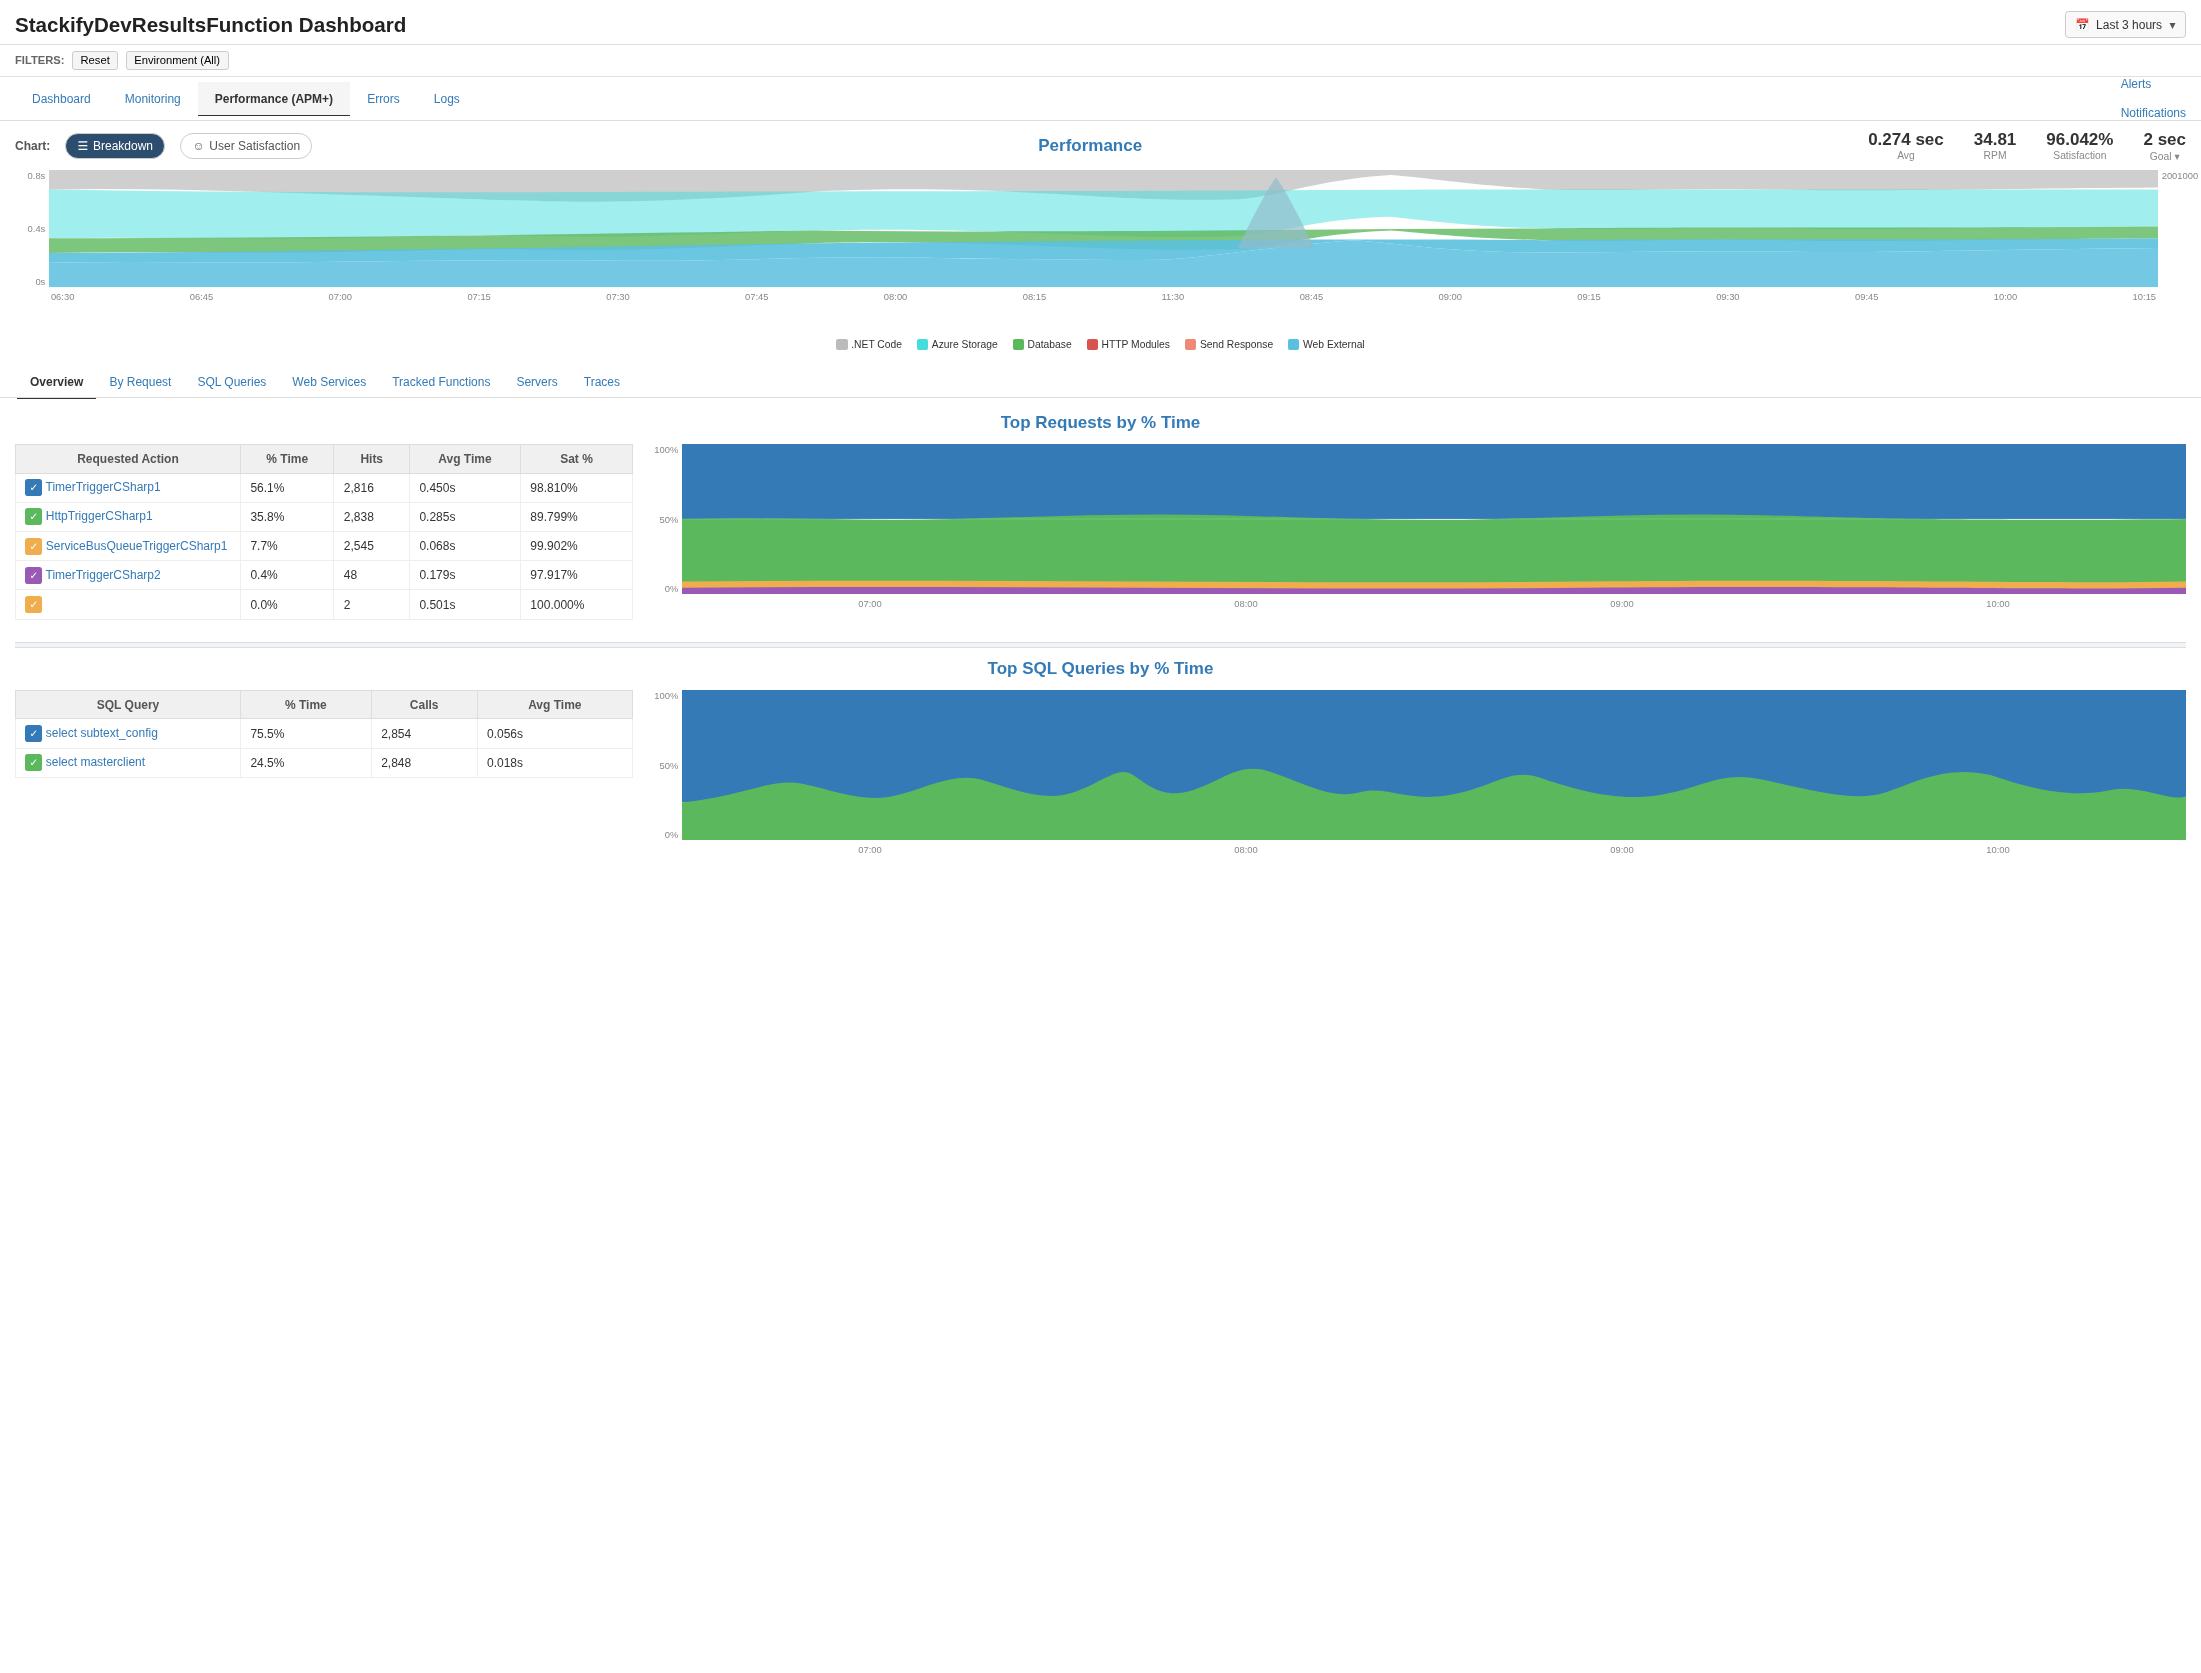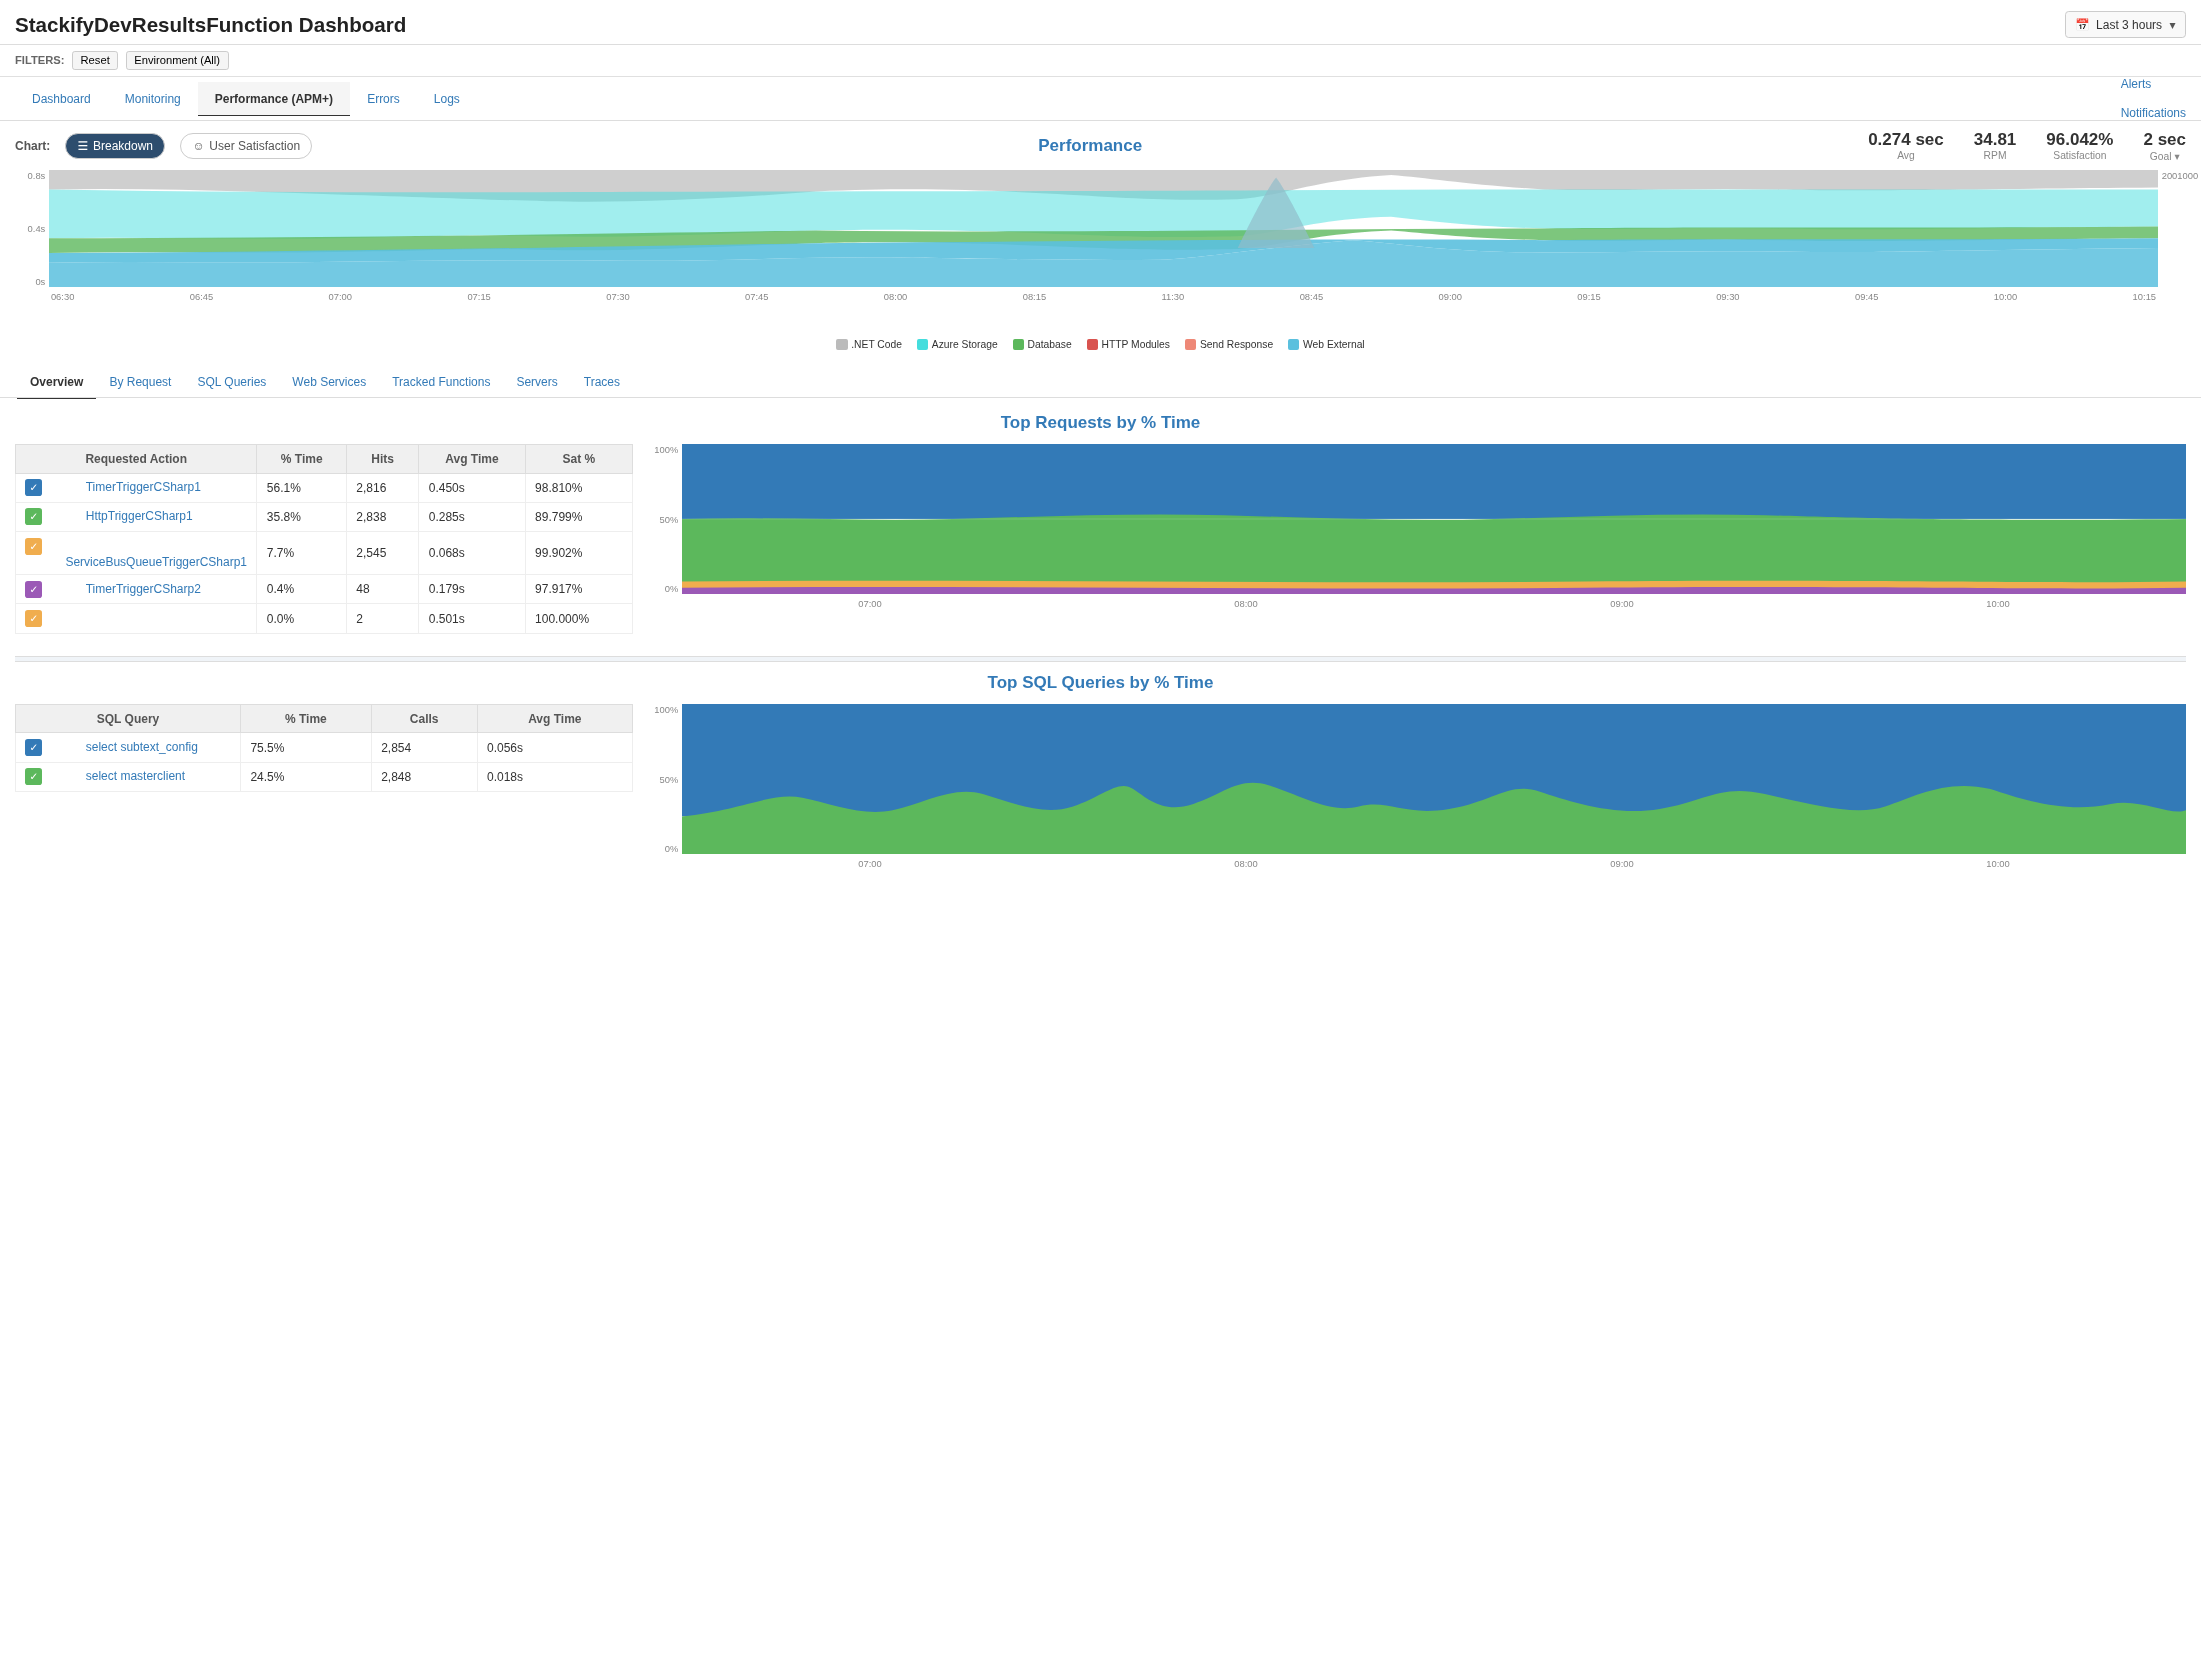--- a/index.html
+++ b/index.html
@@ -52,21 +52,21 @@
     .table-chart-row { display: flex; gap: 15px; margin-bottom: 22.5px; }
     .table-wrap { flex: 0 0 auto; width: 618px; }
     .chart-wrap { flex: 1; min-width: 375px; }
     table { width: 100%; border-collapse: collapse; font-size: 12px; }
     table thead th { background: #f0f0f0; padding: 6.6px 9.4px; text-align: center; border: 0.9px solid #ddd; font-weight: bold; color: #555; }
     table tbody td { padding: 5.6px 9.4px; border: 0.9px solid #eee; color: #333; }
     .check-blue { display: inline-block; width: 17px; height: 17px; background: #337ab7; border-radius: 2.8px; color: #fff; text-align: center; line-height: 17px; font-size: 10.3px; }
     .check-green { display: inline-block; width: 17px; height: 17px; background: #5cb85c; border-radius: 2.8px; color: #fff; text-align: center; line-height: 17px; font-size: 10.3px; }
     .check-orange { display: inline-block; width: 17px; height: 17px; background: #f0ad4e; border-radius: 2.8px; color: #fff; text-align: center; line-height: 17px; font-size: 10.3px; }
     .check-purple { display: inline-block; width: 17px; height: 17px; background: #9b59b6; border-radius: 2.8px; color: #fff; text-align: center; line-height: 17px; font-size: 10.3px; }
-    .link-blue { color: #337ab7; cursor: pointer; text-decoration: none; margin-left: 40px; }
+    .link-blue { color: #337ab7; cursor: pointer; text-decoration: none; }
     .main-chart-wrap { position: relative; height: 164px; }
   </style>
 </head>
 <body>
 
 <div class="page-header">
   <h1 class="page-title">StackifyDevResultsFunction Dashboard</h1>
   <div class="time-selector">
     <span class="cal-icon">📅</span>
     <span>Last 3 hours</span>

